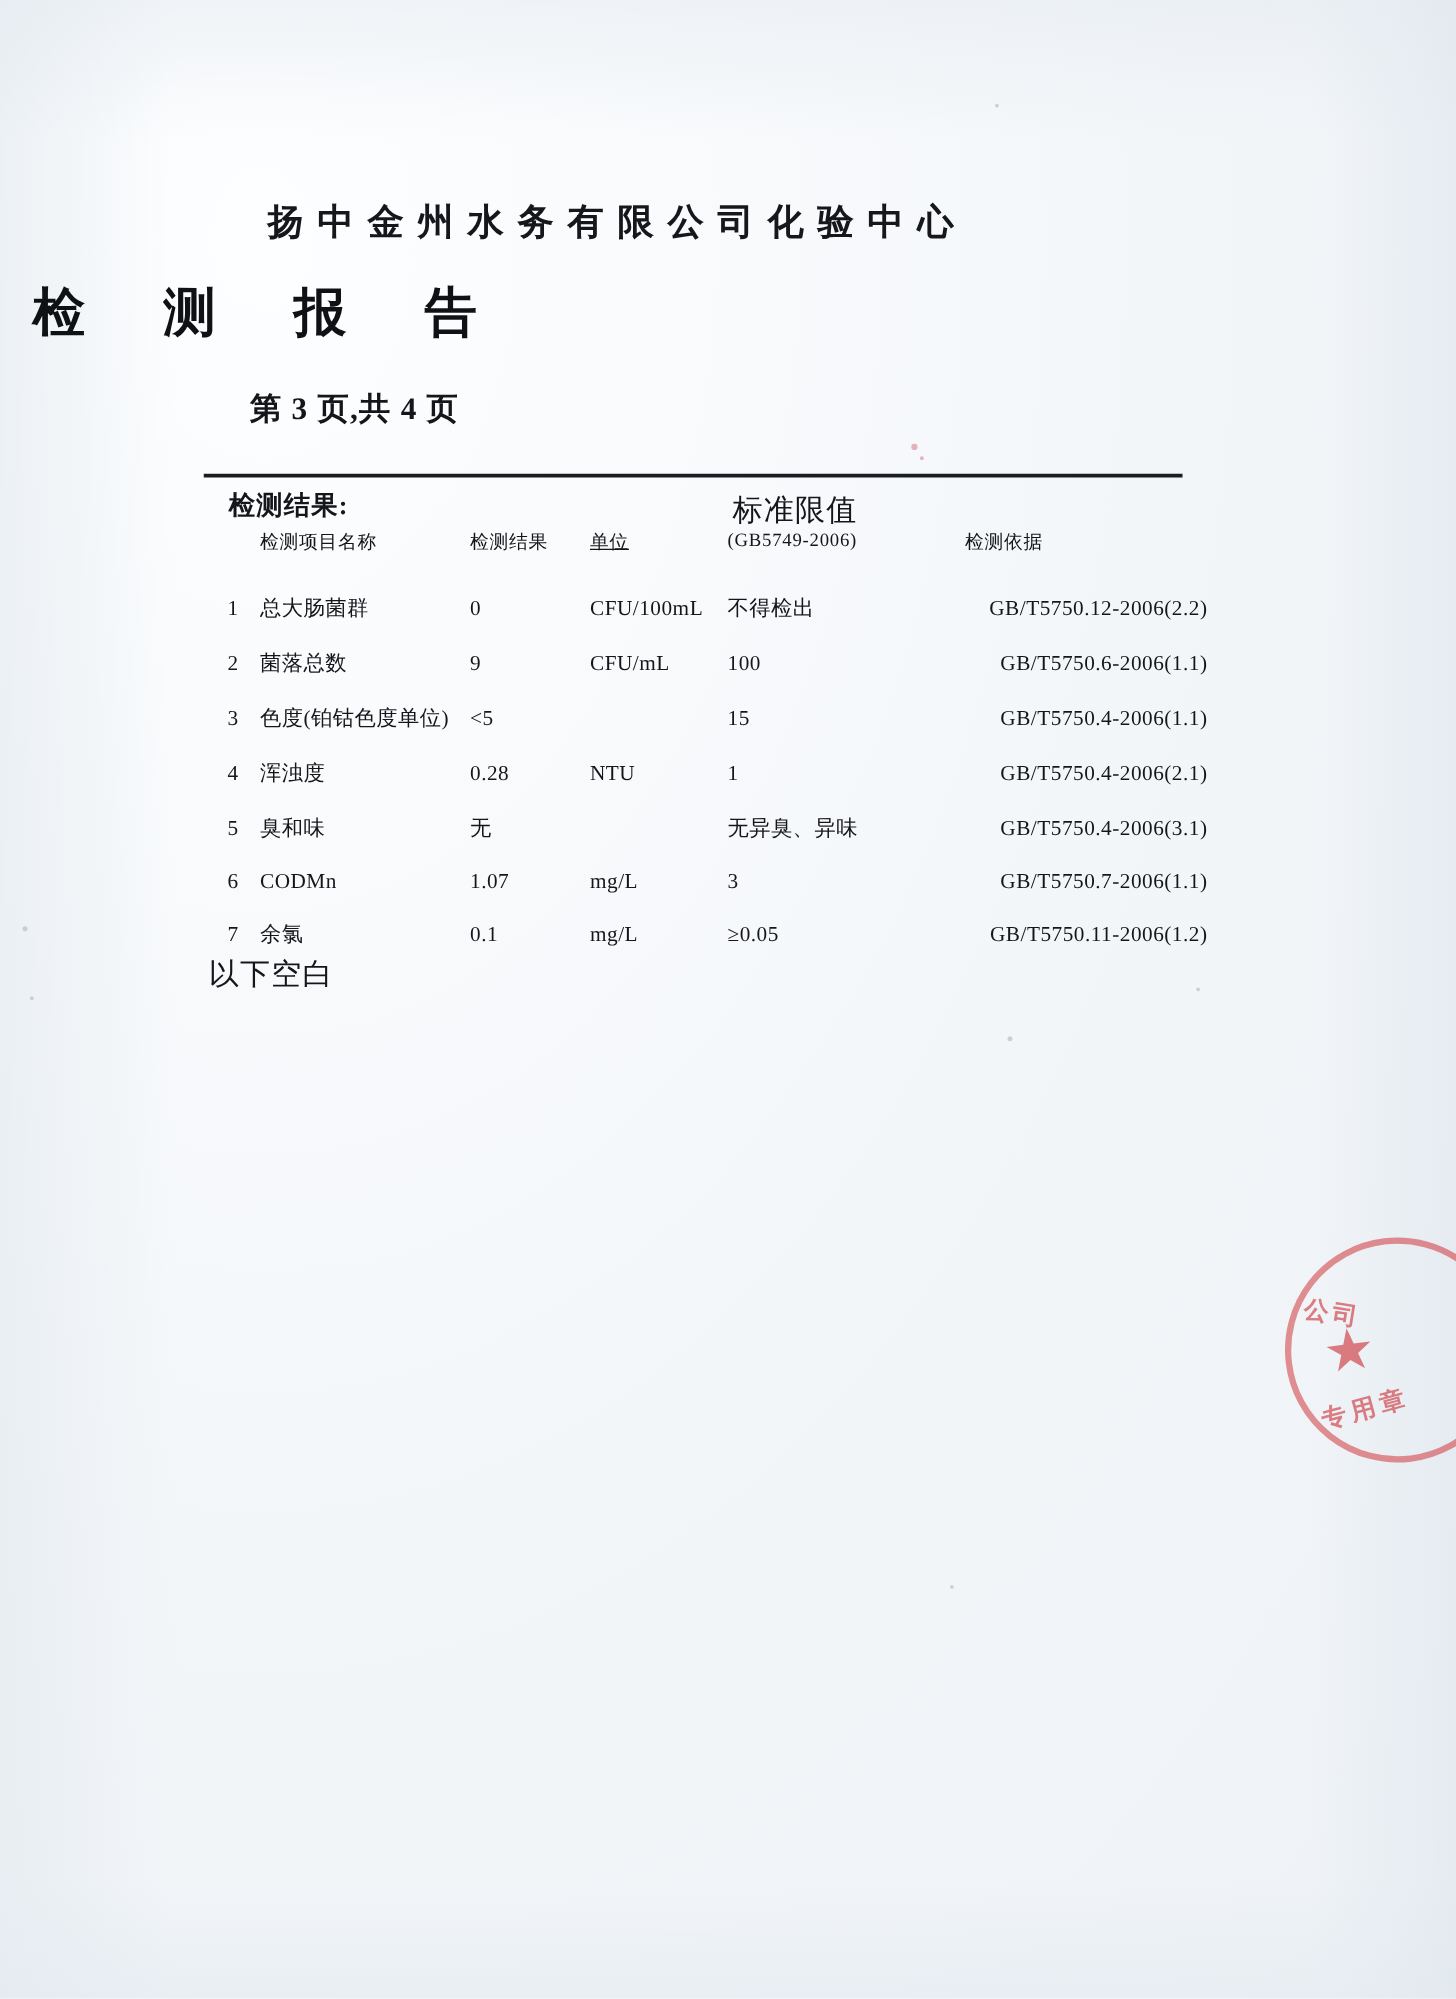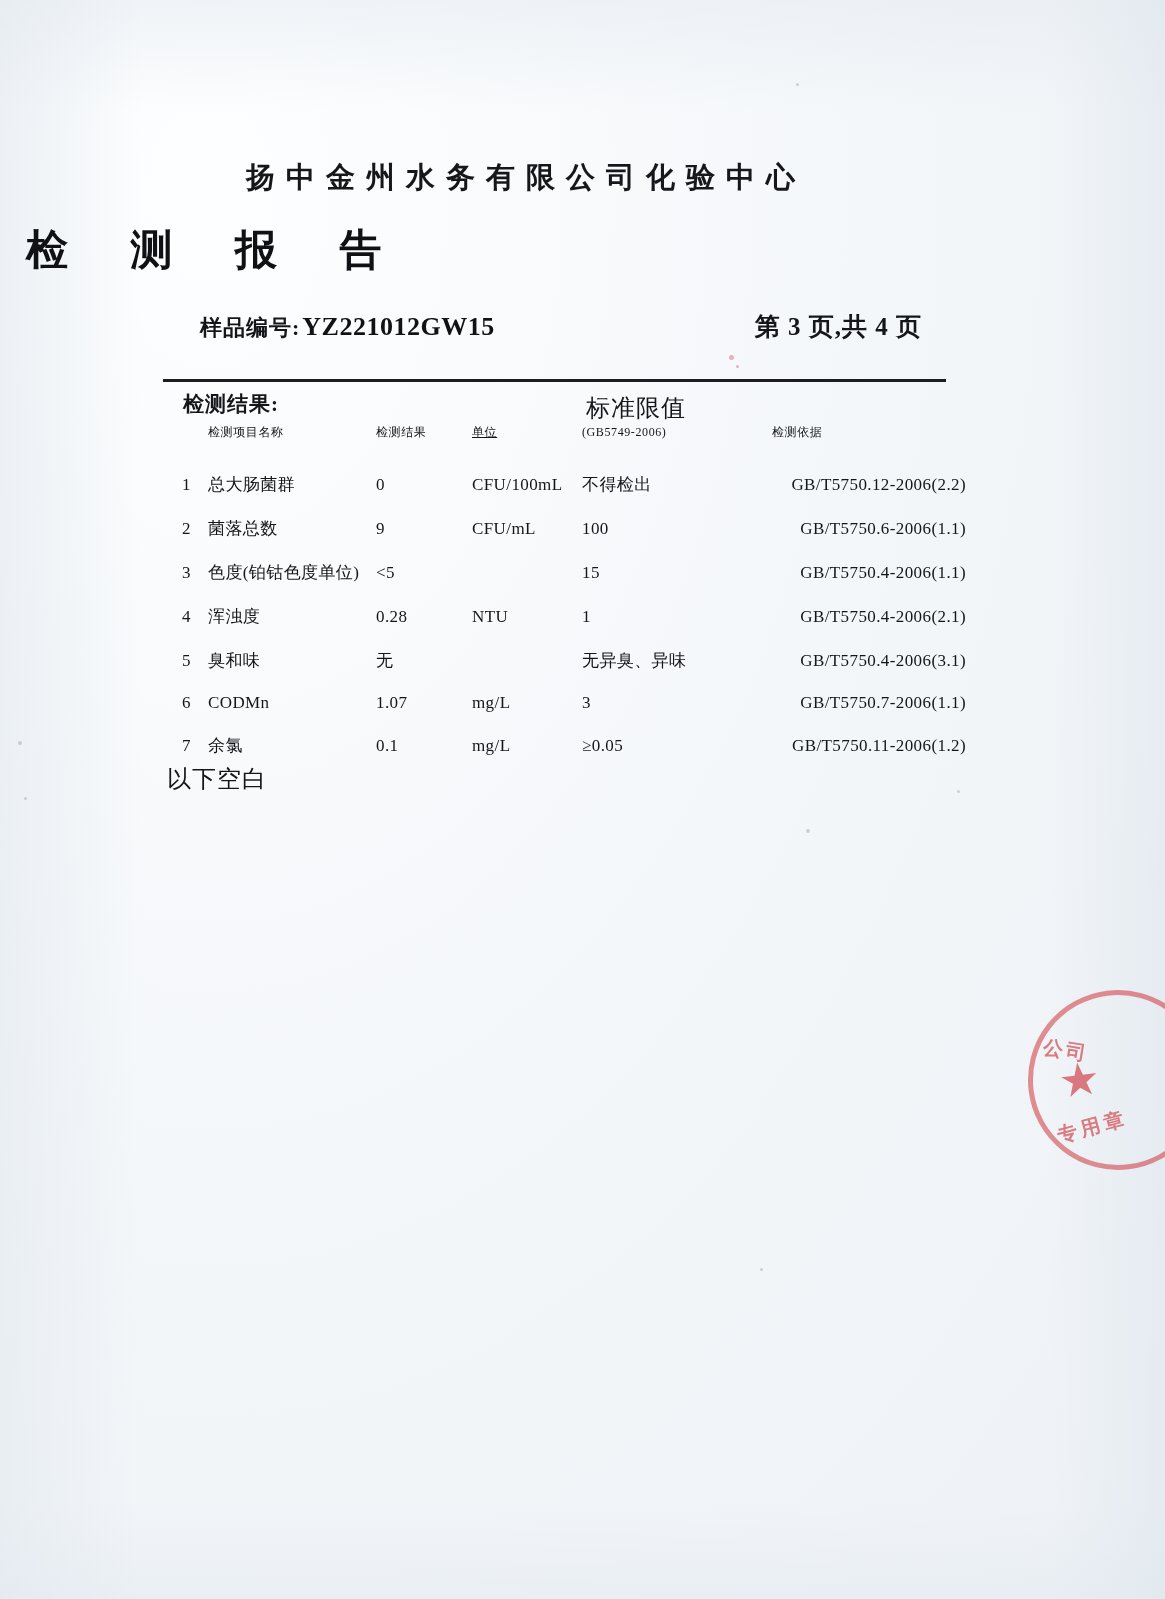--- a/index.html
+++ b/index.html
@@ -40,21 +40,20 @@
     top: 158px;
     left: 0;
     width: 977px;
     text-align: center;
     font-family: "Liberation Serif", serif;
     font-size: 29px;
     font-weight: 700;
     letter-spacing: 11px;
     color: #15171a;
     text-indent: 11px;
-    padding-left: 32px;
   }
   .doc-title-2 {
     position: absolute;
     top: 222px;
     left: 0;
     width: 1165px;
     font-family: "Liberation Serif", serif;
     font-size: 42px;
     font-weight: 700;
     letter-spacing: 26px;
@@ -125,21 +124,21 @@
 
   table.report {
     position: absolute;
     top: 424px;
     left: 176px;
     border-collapse: collapse;
     width: 790px;
   }
   table.report th {
     font-weight: 400;
-    font-size: 12px;
+    font-size: 15px;
     color: #131519;
     text-align: left;
     padding: 0 0 22px 0;
     letter-spacing: 0.6px;
     white-space: nowrap;
   }
   table.report td {
     font-size: 17px;
     color: #14161a;
     padding: 10px 0 11px 0;
@@ -244,24 +243,20 @@
   <div class="speck" style="top:829px;left:806px;width:4px;height:4px;"></div>
   <div class="speck" style="top:790px;left:957px;width:3px;height:3px;"></div>
   <div class="speck" style="top:1268px;left:760px;width:3px;height:3px;"></div>
   <div class="pinkspeck" style="top:355px;left:729px;width:5px;height:5px;"></div>
   <div class="pinkspeck" style="top:365px;left:736px;width:3px;height:3px;"></div>
 
   <div class="doc-title-1">扬中金州水务有限公司化验中心</div>
   <div class="doc-title-2">检 测 报 告</div>
 
   <div class="sample-row">
-    <div class="sample-left">
-      <span class="sample-label">样品编号:</span>
-      <span class="sample-value">YZ221012GW15</span>
-    </div>
     <span class="page-count">第 3 页,共 4 页</span>
   </div>
 
   <div class="rule"></div>
 
   <div class="results-head">检测结果:</div>
   <div class="std-head">标准限值</div>
 
   <table class="report">
     <thead>

